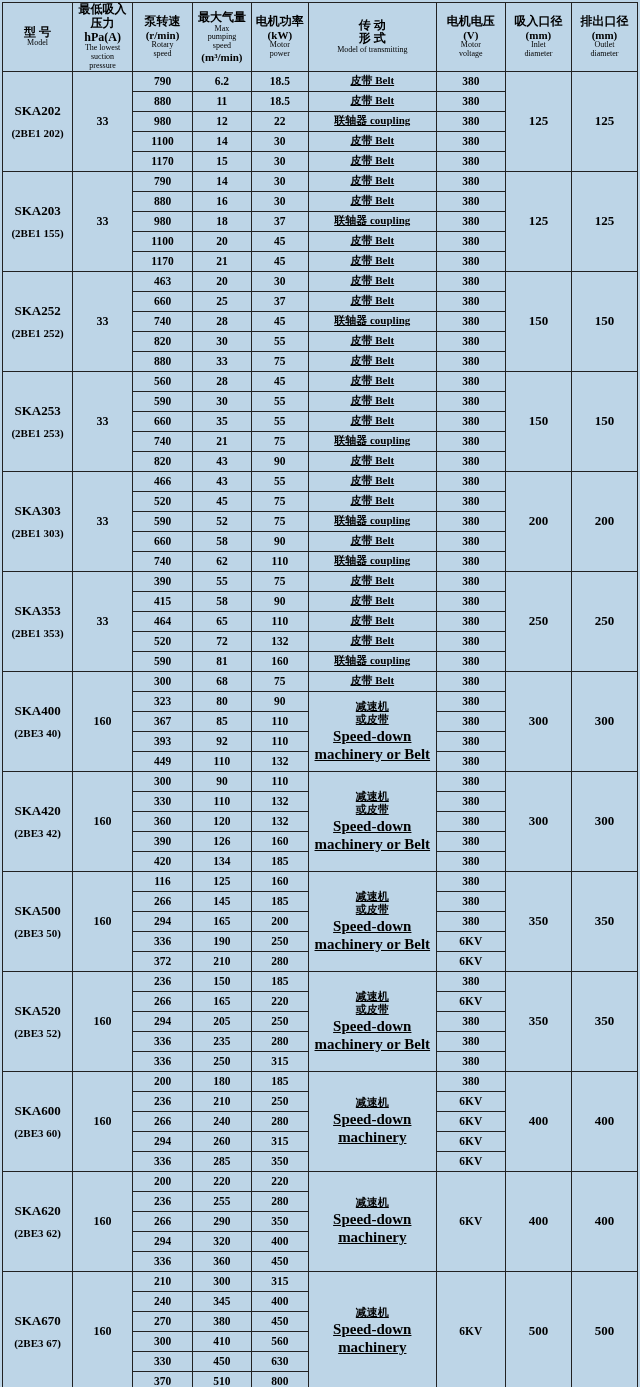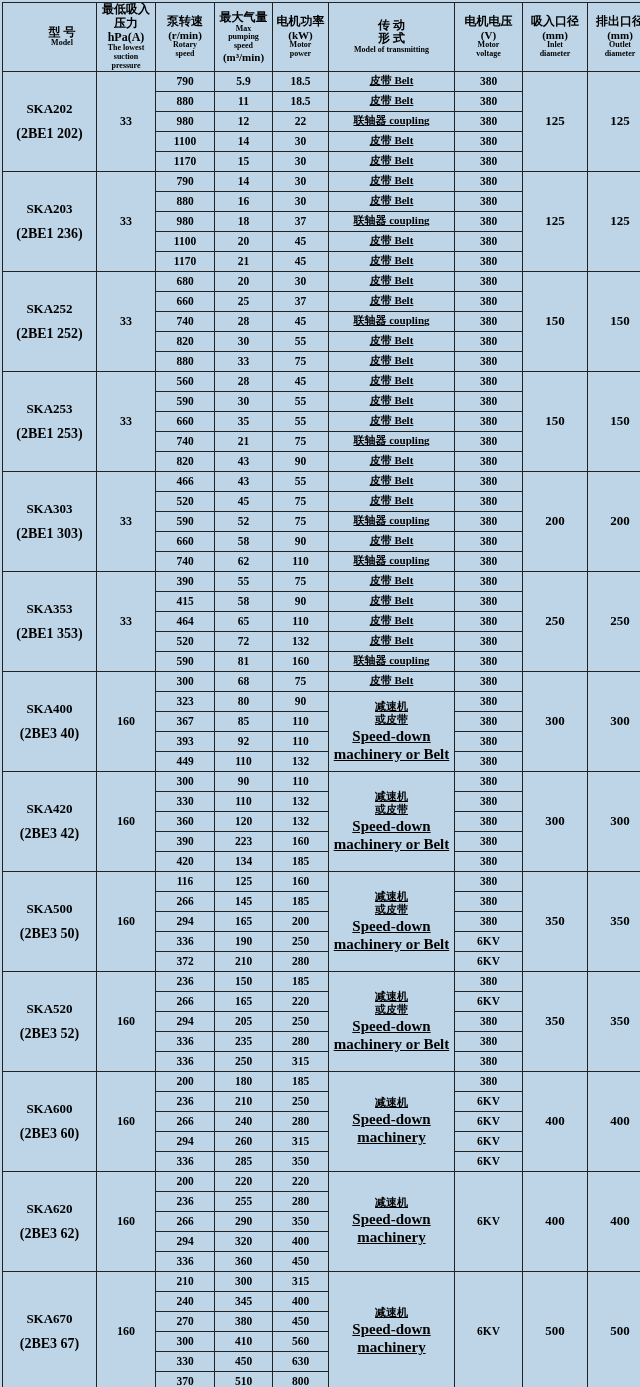--- a/index.html
+++ b/index.html
@@ -2,31 +2,31 @@
 <html><head>
 <meta charset="utf-8">
 <style>
   html,body{margin:0;padding:0;background:#bcd4e6;}
   body{font-family:"Liberation Serif", serif;color:#000;}
   #sheet{width:640px;height:1387px;background:#bdd5e7;position:relative;overflow:hidden;}
   table{border-collapse:collapse;width:636px;margin:2px;table-layout:fixed;}
   td,th{border:1px solid #222;text-align:center;vertical-align:middle;padding:0;}
   thead th{background:#bdd5e7;font-weight:bold;}
   .hdr-cn{font-size:12px;font-weight:bold;line-height:1.15;}
-  .hdr-en{font-size:8px;font-weight:bold;line-height:1.1;}
+  .hdr-en{font-size:8px;font-weight:normal;line-height:1.1;}
   .hdr-unit{font-size:11px;font-weight:bold;line-height:1.1;}
   td.model{font-size:13px;font-weight:bold;line-height:1.5;}
-  td.model .alt{font-size:14px;font-weight:bold;display:block;margin-top:4px;}
+  td.model .alt{font-size:11px;font-weight:bold;display:block;margin-top:4px;}
   td.suction{font-size:12px;font-weight:bold;}
   td.num{font-size:11.5px;font-weight:bold;height:19px;}
   td.trans{font-size:11px;font-weight:bold;line-height:1.25;text-decoration:underline;}
   td.trans .encap{font-size:15px;font-weight:bold;display:block;line-height:1.2;}
   td.volt{font-size:11.5px;font-weight:bold;}
   td.dia{font-size:13px;font-weight:bold;}
-  .colw1{width:68px;padding-left:25px;} .colw2{width:58px;margin-left:8px;} .colw3{width:58px;}
+  .colw1{width:68px;} .colw2{width:58px;margin-left:8px;} .colw3{width:58px;}
   .colw4{width:57px;} .colw5{width:55px;} .colw6{width:125px;}
   .colw7{width:67px;} .colw8{width:64px;} .colw9{width:64px;}
 </style>
 </head>
 <body>
 
 <div id="sheet">
   <table>
     <thead>
       <tr>
@@ -72,21 +72,21 @@
           <div class="hdr-unit">(mm)</div>
           <div class="hdr-en">Outlet<br>diameter</div>
         </th>
       </tr>
     </thead>
     <tbody id="tbody">
         <tr>
           <td class="model" rowspan="5">SKA202<span class="alt">(2BE1 202)</span></td>
           <td class="suction" rowspan="5">33</td>
           <td class="num">790</td>
-          <td class="num">5.9</td>
+          <td class="num">6.2</td>
           <td class="num">18.5</td>
           <td class="trans">皮带 Belt</td>
           <td class="volt">380</td>
           <td class="dia" rowspan="5">125</td>
           <td class="dia" rowspan="5">125</td>
         </tr>
         <tr>
           <td class="num">880</td>
           <td class="num">11</td>
           <td class="num">18.5</td>
@@ -108,21 +108,21 @@
           <td class="volt">380</td>
         </tr>
         <tr>
           <td class="num">1170</td>
           <td class="num">15</td>
           <td class="num">30</td>
           <td class="trans">皮带 Belt</td>
           <td class="volt">380</td>
         </tr>
         <tr>
-          <td class="model" rowspan="5">SKA203<span class="alt">(2BE1 236)</span></td>
+          <td class="model" rowspan="5">SKA203<span class="alt">(2BE1 155)</span></td>
           <td class="suction" rowspan="5">33</td>
           <td class="num">790</td>
           <td class="num">14</td>
           <td class="num">30</td>
           <td class="trans">皮带 Belt</td>
           <td class="volt">380</td>
           <td class="dia" rowspan="5">125</td>
           <td class="dia" rowspan="5">125</td>
         </tr>
         <tr>
@@ -149,21 +149,21 @@
         <tr>
           <td class="num">1170</td>
           <td class="num">21</td>
           <td class="num">45</td>
           <td class="trans">皮带 Belt</td>
           <td class="volt">380</td>
         </tr>
         <tr>
           <td class="model" rowspan="5">SKA252<span class="alt">(2BE1 252)</span></td>
           <td class="suction" rowspan="5">33</td>
-          <td class="num">680</td>
+          <td class="num">463</td>
           <td class="num">20</td>
           <td class="num">30</td>
           <td class="trans">皮带 Belt</td>
           <td class="volt">380</td>
           <td class="dia" rowspan="5">150</td>
           <td class="dia" rowspan="5">150</td>
         </tr>
         <tr>
           <td class="num">660</td>
           <td class="num">25</td>
@@ -363,21 +363,21 @@
           <td class="volt">380</td>
         </tr>
         <tr>
           <td class="num">360</td>
           <td class="num">120</td>
           <td class="num">132</td>
           <td class="volt">380</td>
         </tr>
         <tr>
           <td class="num">390</td>
-          <td class="num">223</td>
+          <td class="num">126</td>
           <td class="num">160</td>
           <td class="volt">380</td>
         </tr>
         <tr>
           <td class="num">420</td>
           <td class="num">134</td>
           <td class="num">185</td>
           <td class="volt">380</td>
         </tr>
         <tr>

